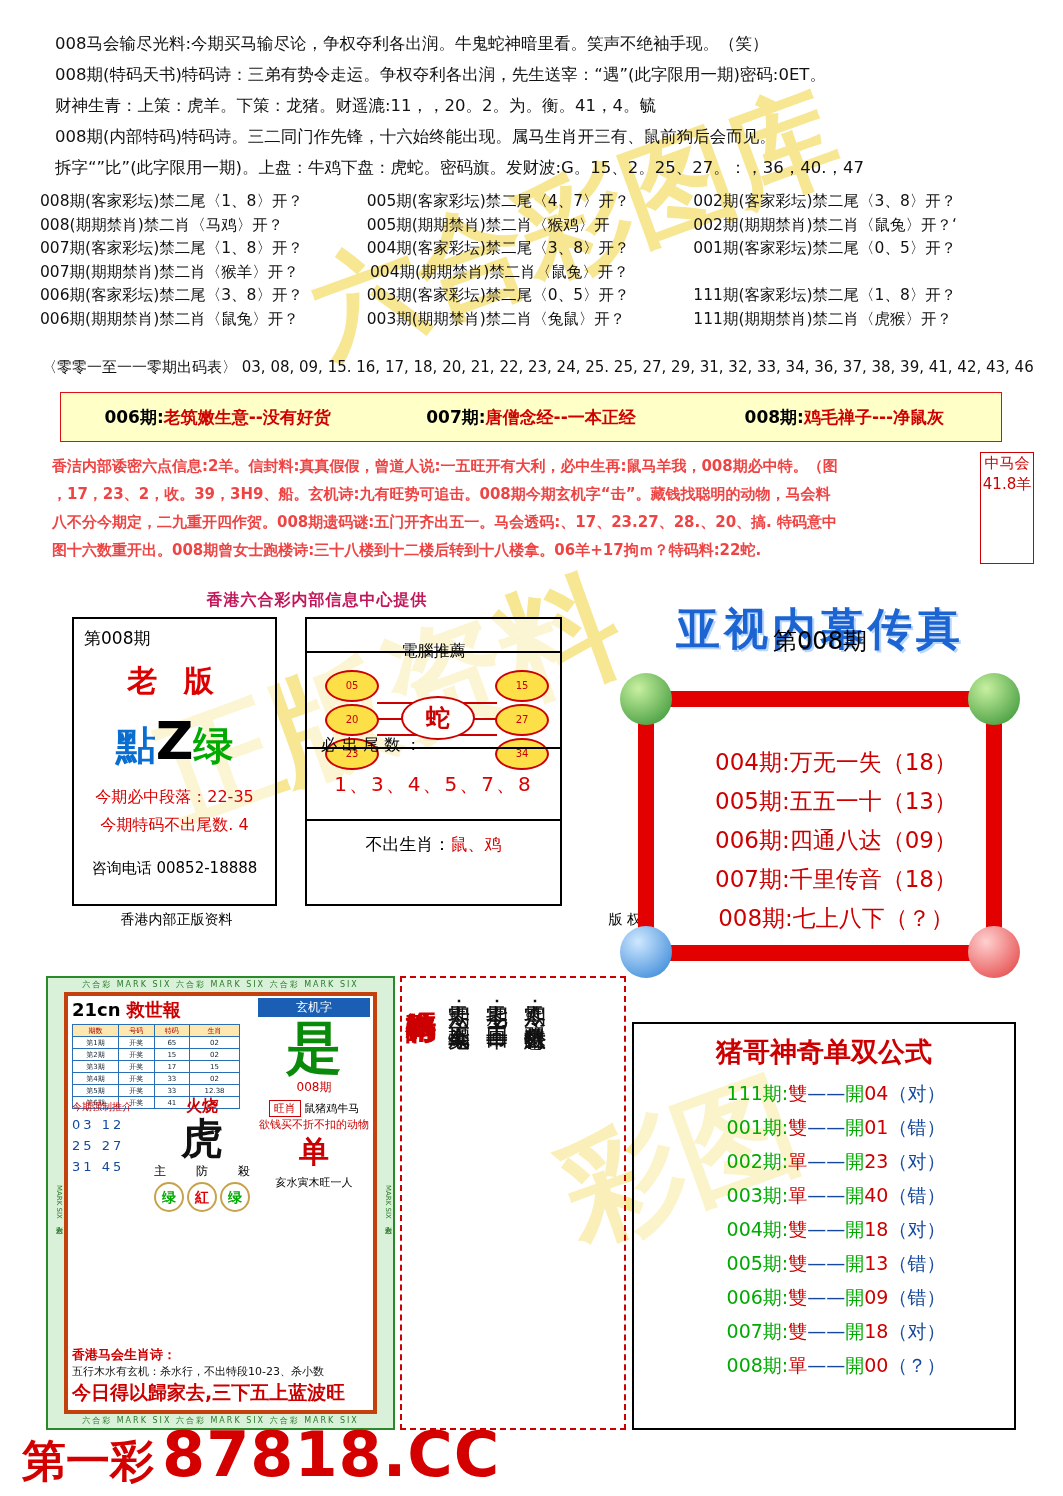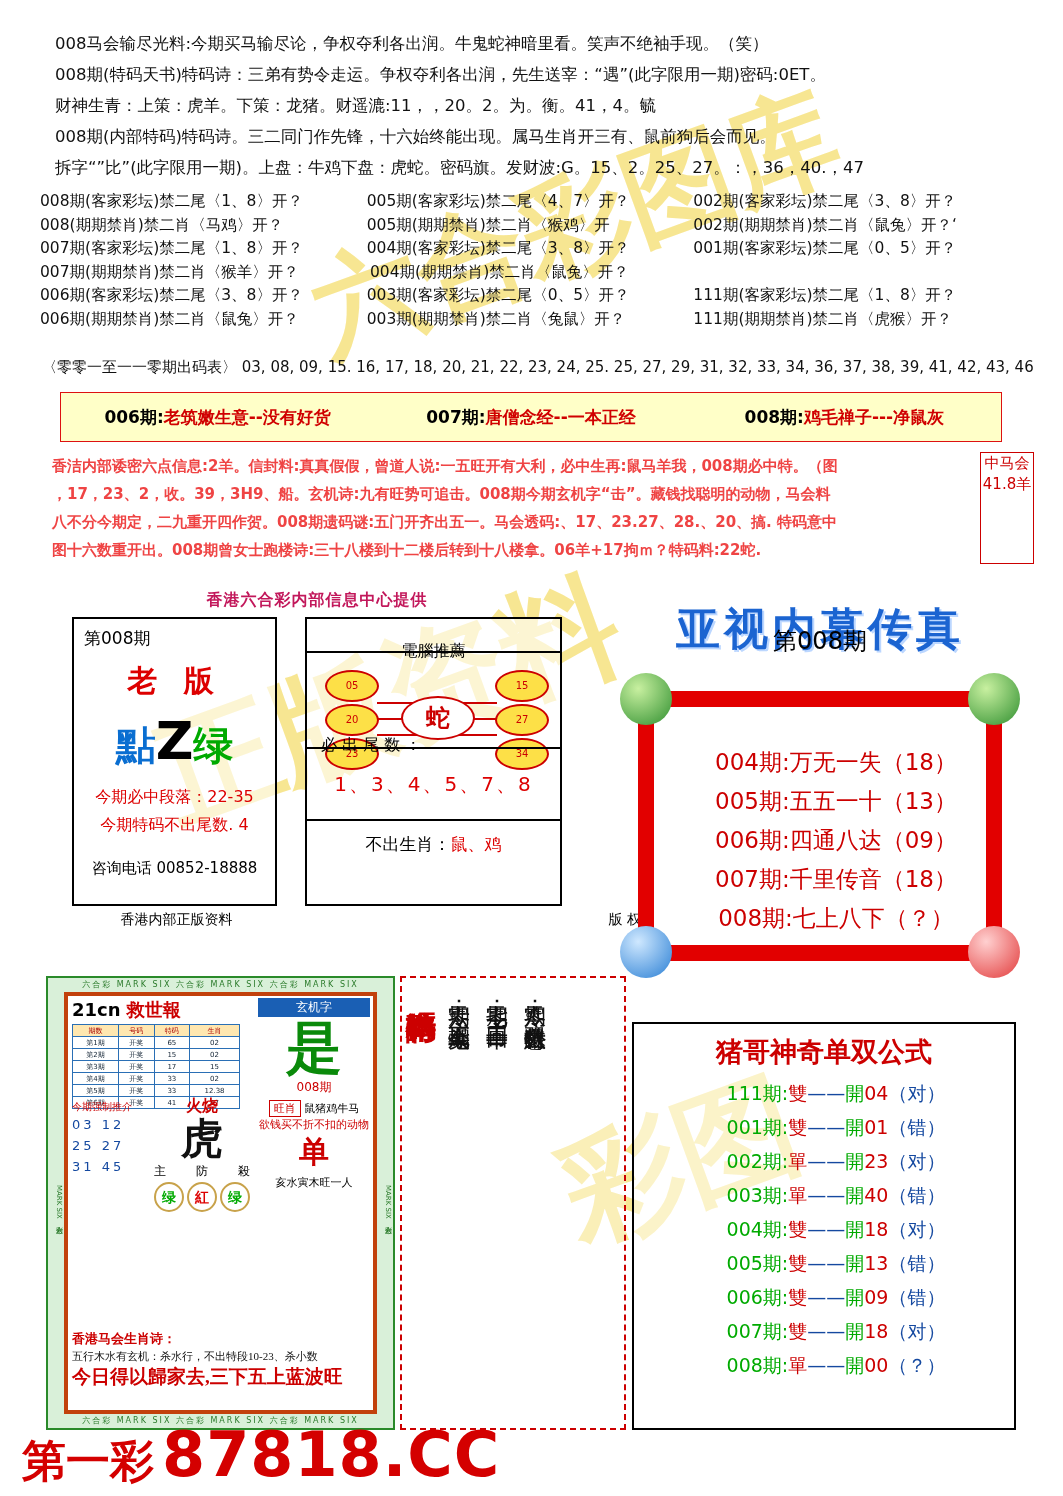--- a/index.html
+++ b/index.html
@@ -123,21 +123,21 @@
   .cg{color:#0a0;} .cr{color:#d00;}
   .pxuan{position:absolute;left:190px;top:2px;width:112px;text-align:center;}
   .pxuan .lab{background:#1a5fb4;color:#fff;font-size:12px;padding:1px 0;}
   .pxuan .shi{font-size:56px;color:#0a8a0a;font-weight:bold;line-height:62px;}
   .pxuan .qi{font-size:12px;color:#c00;}
   .pxuan .wang{margin-top:4px;font-size:11px;}
   .pxuan .wangbox{display:inline-block;border:1px solid #c00;color:#c00;padding:0 4px;}
   .pxuan .zhuo{color:#c00;font-size:11px;}
   .pxuan .dan{font-size:30px;color:#c00;font-weight:bold;}
   .pxuan .hai{font-size:11px;margin-top:2px;}
-  .pbot{position:absolute;left:4px;bottom:20px;width:296px;font-family:Liberation Serif, serif;}
+  .pbot{position:absolute;left:4px;bottom:4px;width:296px;}
   .pbot .h{color:#c00;font-size:13px;font-weight:bold;}
   .pbot .l{font-size:11px;color:#111;line-height:16px;}
   .pbot .big{color:#c00;font-size:19px;font-weight:bold;}
 
   
   .vbox{position:absolute;left:400px;top:976px;width:222px;height:450px;border:2px dashed #c00;background:rgba(255,255,255,.35);}
   .vbox .cols{display:flex;height:100%;direction:ltr;}
   .vcol{writing-mode:vertical-rl;text-orientation:upright;padding:10px 4px;font-size:22px;color:#111;line-height:30px;}
   .vcol.title{color:#c00;font-size:30px;font-weight:bold;}
 

